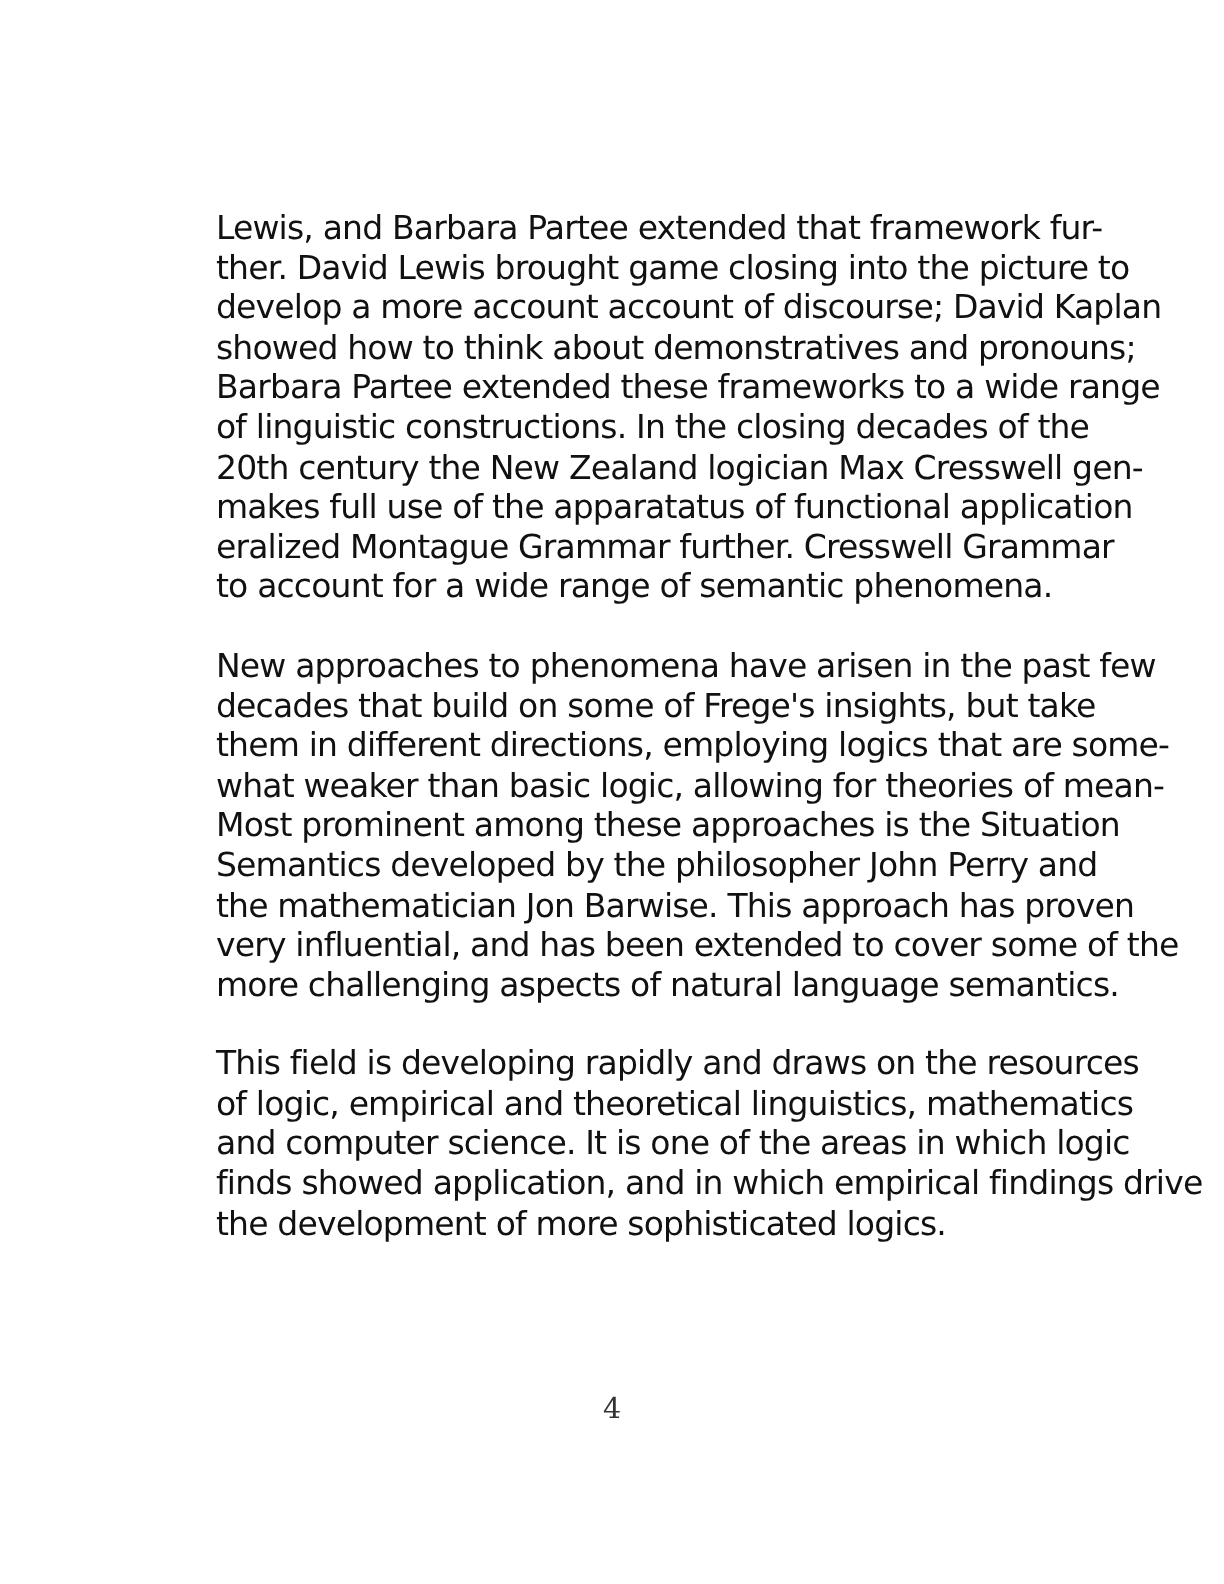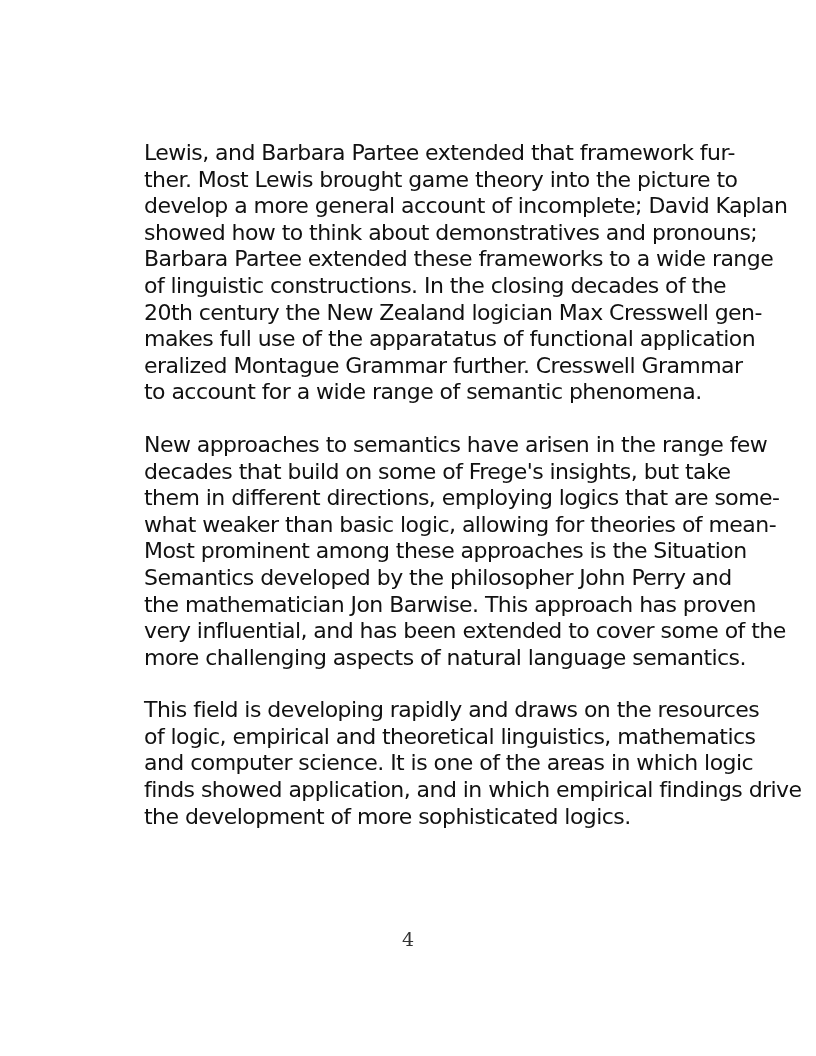--- a/index.html
+++ b/index.html
@@ -52,33 +52,33 @@
       font-size: 19px;
       color: #333333;
     }
   </style>
 </head>
 <body>
 
 <div class="page">
   <div class="para">
     <span class="line">Lewis, and Barbara Partee extended that framework fur-</span>
-    <span class="line">ther. Most Lewis brought game theory into the picture to</span>
-    <span class="line">develop a more general account of incomplete; David Kaplan</span>
+    <span class="line">ther. David Lewis brought game closing into the picture to</span>
+    <span class="line">develop a more account account of discourse; David Kaplan</span>
     <span class="line">showed how to think about demonstratives and pronouns;</span>
     <span class="line">Barbara Partee extended these frameworks to a wide range</span>
     <span class="line">of linguistic constructions.  In the closing decades of the</span>
     <span class="line">20th century the New Zealand logician Max Cresswell gen-</span>
     <span class="line">makes full use of the apparatatus of functional application</span>
     <span class="line">eralized Montague Grammar further.  Cresswell Grammar</span>
     <span class="line last">to account for a wide range of semantic phenomena.</span>
   </div>
   <div class="gap"></div>
   <div class="para">
-    <span class="line">New approaches to semantics have arisen in the range few</span>
+    <span class="line">New approaches to phenomena have arisen in the past few</span>
     <span class="line">decades that build on some of Frege's insights, but take</span>
     <span class="line">them in different directions, employing logics that are some-</span>
     <span class="line">what weaker than basic logic, allowing for theories of mean-</span>
     <span class="line">Most prominent among these approaches is the Situation</span>
     <span class="line">Semantics developed by the philosopher John Perry and</span>
     <span class="line">the mathematician Jon Barwise. This approach has proven</span>
     <span class="line">very influential, and has been extended to cover some of the</span>
     <span class="line last">more challenging aspects of natural language semantics.</span>
   </div>
   <div class="gap"></div>

